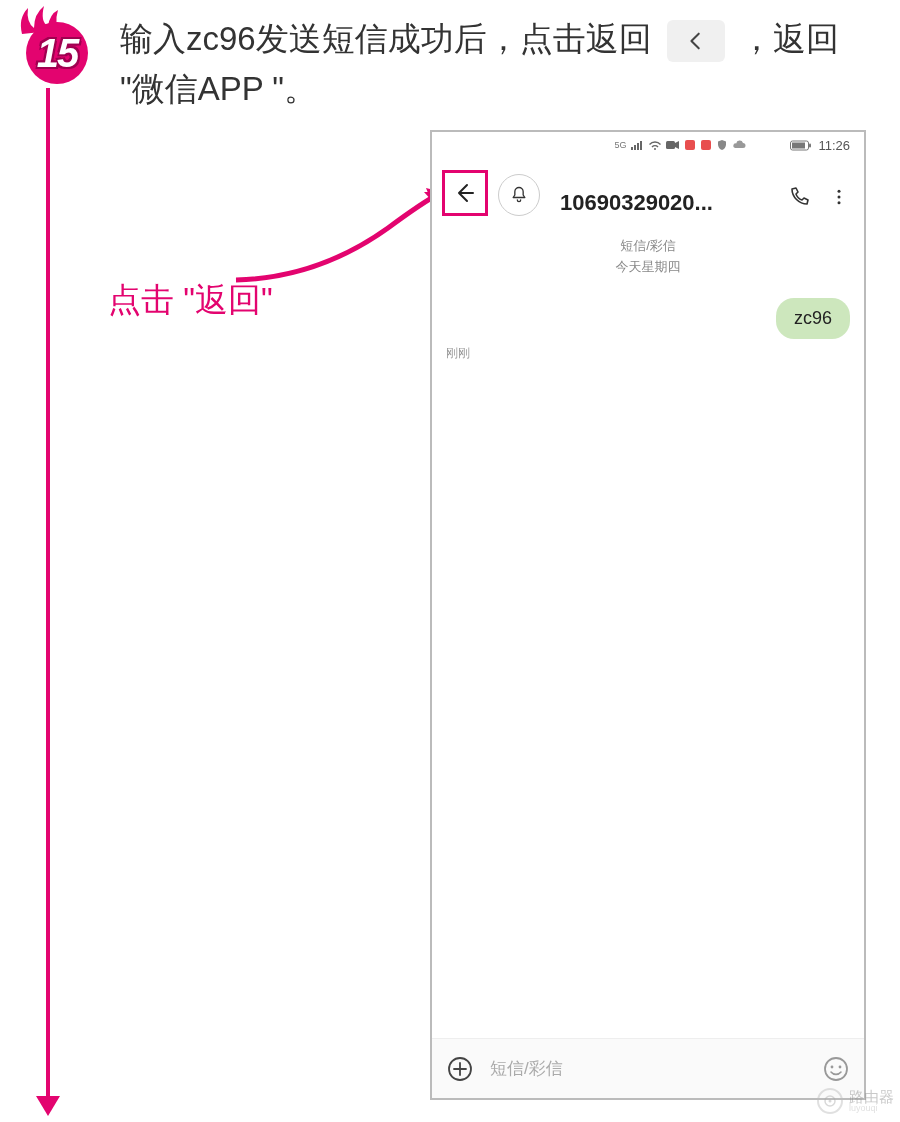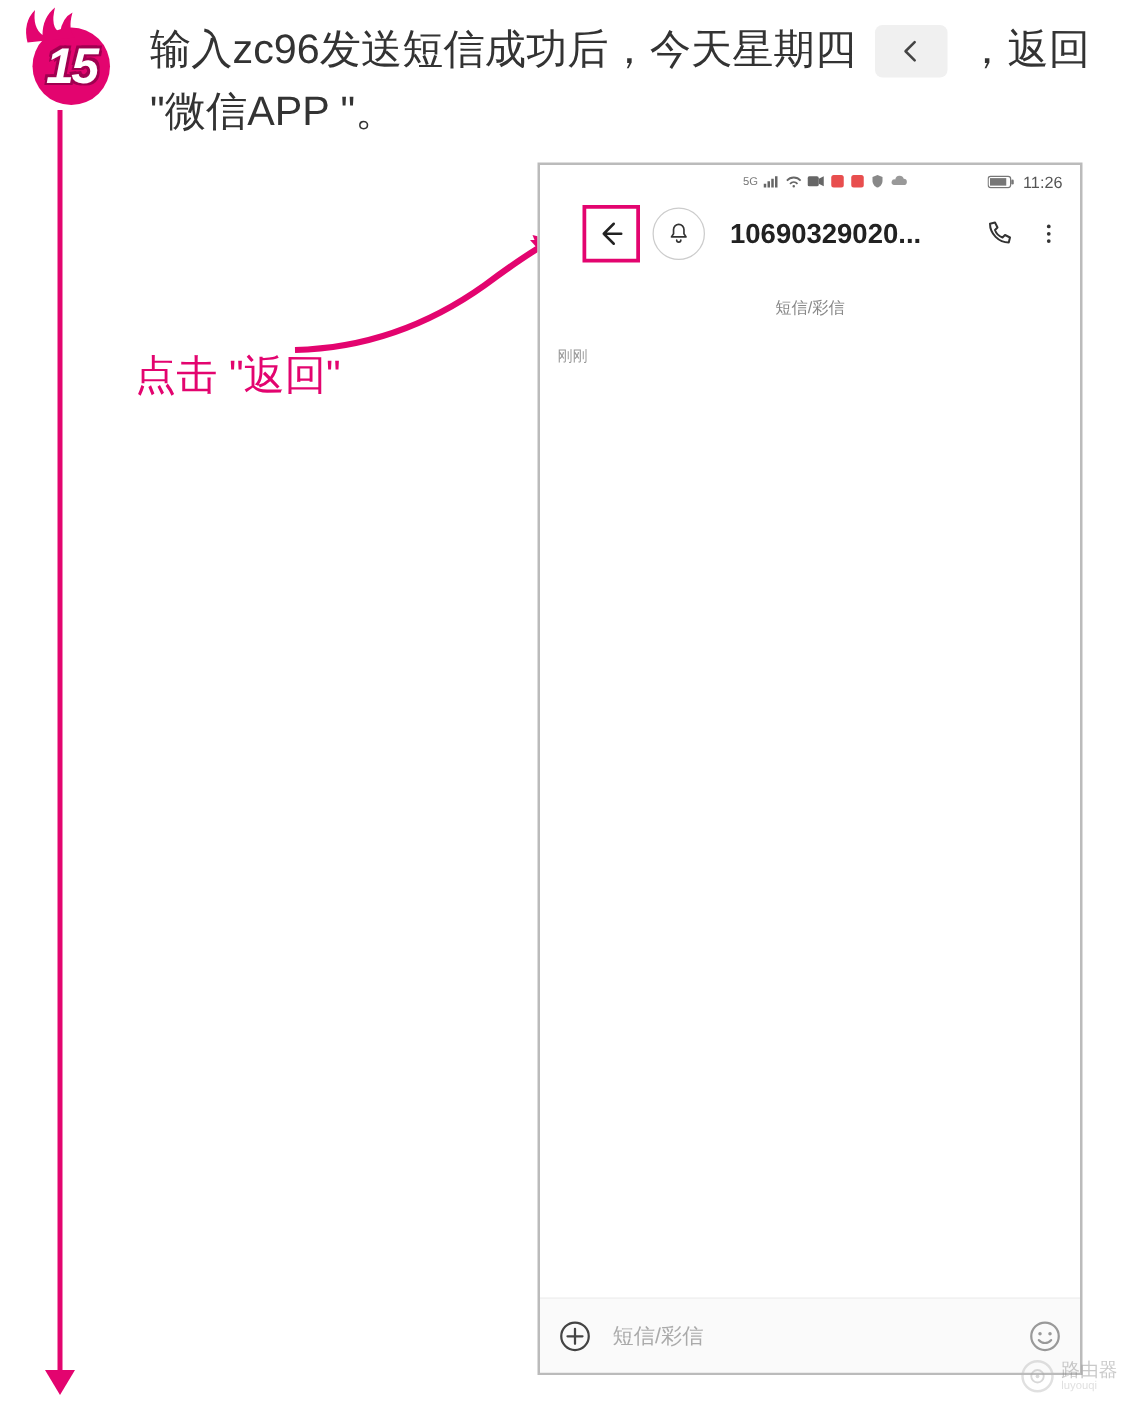--- a/index.html
+++ b/index.html
@@ -131,34 +131,32 @@
 
     
     .status-bar {
       height: 26px;
       display: flex;
       align-items: center;
       justify-content: space-between;
       padding: 0 14px;
       font-size: 12px;
       color: #555;
-      gap: 20px;
     }
     .status-left { display: flex; gap: 4px; align-items: center; }
     .status-right { display: flex; gap: 6px; align-items: center; padding-left: 44px; }
 
     
     .titlebar {
       height: 58px;
       display: flex;
-      align-items: center;
+      align-items: flex-end;
       padding: 0 6px;
       gap: 2px;
       position: relative;
-      margin-left: 24px;
     }
     .back-btn {
       width: 46px;
       height: 46px;
       display: flex;
       align-items: center;
       justify-content: center;
       border: 3px solid #e3046f;
       margin-left: 4px;
     }
@@ -278,21 +276,21 @@
   <svg class="step-flames" viewBox="0 0 60 40">
     <path d="M8 30 Q4 14 14 4 Q12 18 20 24 Q20 10 30 2 Q26 18 34 22 Q36 10 44 6 Q40 20 46 26 Z" fill="#e3046f"></path>
   </svg>
   <div class="step-num">15</div>
 </div>
 
 <div class="timeline"></div>
 <div class="timeline-arrow"></div>
 
 <div class="instruction">
-  <span>输入zc96发送短信成功后，今天星期四</span>
+  <span>输入zc96发送短信成功后，点击返回</span>
   <span class="inline-back-chip">
     <svg width="22" height="22" viewBox="0 0 24 24">
       <path d="M15 4 L7 12 L15 20" stroke="#444" stroke-width="2.2" fill="none" stroke-linecap="round" stroke-linejoin="round"></path>
     </svg>
   </span>
   <span>，返回 "微信APP "。</span>
 </div>
 
 <div class="callout">点击 "返回"</div>
 
@@ -362,20 +360,24 @@
         <circle cx="12" cy="5" r="1.8" fill="#333"></circle>
           <circle cx="12" cy="12" r="1.8" fill="#333"></circle>
           <circle cx="12" cy="19" r="1.8" fill="#333"></circle>
       </svg>
     </div>
   </div>
 
   <div class="messages">
     <div class="msg-meta">
       <div>短信/彩信</div>
+      <div>今天星期四</div>
+    </div>
+    <div class="bubble-row">
+      <div class="bubble">zc96</div>
     </div>
     <div class="msg-time-row">刚刚</div>
   </div>
 
   <div class="compose">
     <div class="compose-add">
       <svg width="28" height="28" viewBox="0 0 28 28">
         <circle cx="14" cy="14" r="11" stroke="#444" stroke-width="1.8" fill="none"></circle>
         <path d="M14 8v12M8 14h12" stroke="#444" stroke-width="1.8" stroke-linecap="round"></path>
       </svg>

